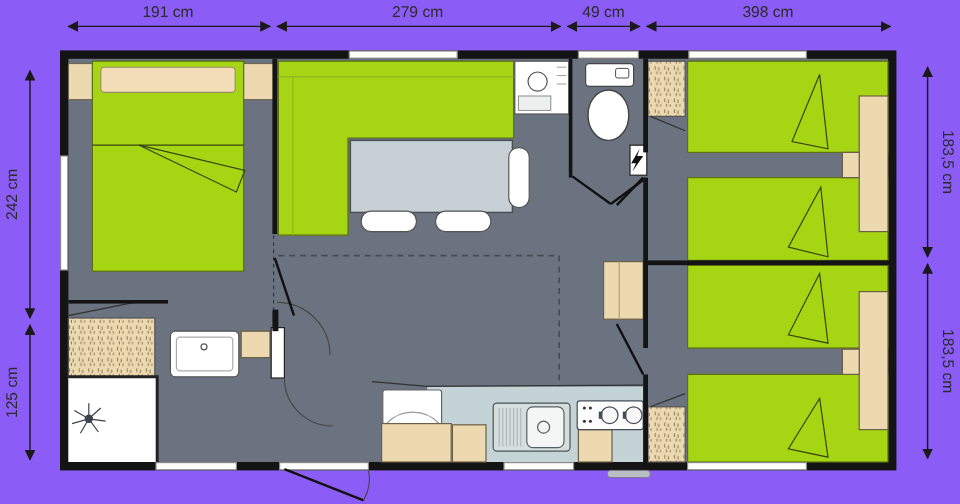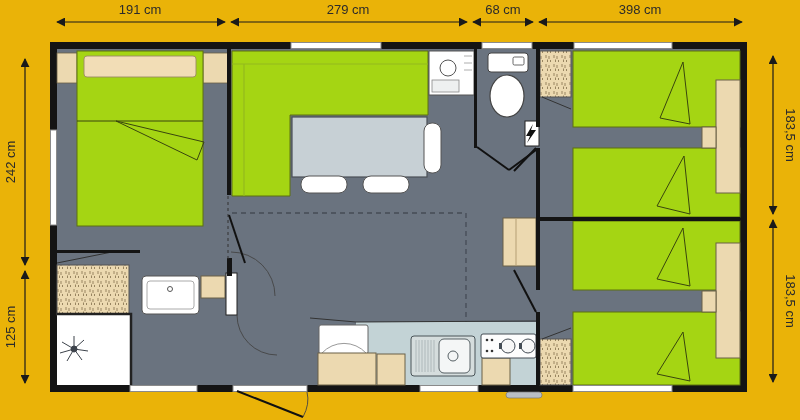--- a/index.html
+++ b/index.html
@@ -1,16 +1,16 @@
 <!DOCTYPE html>
 <html style="--c-green: #a5d513; --c-floor: #6a737f; --c-beige: #ecd9b0; --c-pillow: #f2ddb6; --c-counter: #c3d3d6; --c-steel: #d5dddd; --c-table: #c7d0d5; --c-wall: #141414; --c-white: #ffffff;"><head>
 <meta charset="utf-8">
 <style>
   html,body{margin:0;padding:0;background:#ffffff;}
-  #stage{position:relative;width:800px;height:420px;background:#eab308;overflow:hidden;
+  #stage{position:relative;width:800px;height:420px;background:#8b5cf6;overflow:hidden;
          font-family:"Liberation Sans", sans-serif;}
   #plan-svg{position:absolute;left:0;top:0;}
   .dim-label{position:absolute;font-size:13px;color:#2b2b2b;white-space:nowrap;
              transform:translate(-50%,0);}
   .dim-label.vleft{transform:translate(-50%,-50%) rotate(-90deg);}
   .dim-label.vright{transform:translate(-50%,-50%) rotate(90deg);}
 </style>
 </head>
 <body>
 
@@ -182,19 +182,19 @@
       <rect x="420" y="385.5" width="58" height="6"></rect>
       <rect x="573" y="385.5" width="99" height="6"></rect>
     </g>
     <line x1="237" y1="391" x2="303" y2="417" stroke="#111" stroke-width="2"></line>
     <path d="M303,417 Q310,404 307,392" fill="none" stroke="#444" stroke-width="0.9"></path>
     <rect x="506" y="392" width="36" height="6" rx="3" fill="#b9bec4" stroke="#777" stroke-width="0.7"></rect>
   </svg>
 
   <div class="dim-label" style="left:140px;top:2px;">191 cm</div>
   <div class="dim-label" style="left:348px;top:2px;">279 cm</div>
-  <div class="dim-label" style="left:503px;top:2px;">68 cm</div>
+  <div class="dim-label" style="left:503px;top:2px;">49 cm</div>
   <div class="dim-label" style="left:640px;top:2px;">398 cm</div>
   <div class="dim-label vleft" style="left:10px;top:162px;">242 cm</div>
   <div class="dim-label vleft" style="left:10px;top:327px;">125 cm</div>
   <div class="dim-label vright" style="left:790px;top:135px;">183,5 cm</div>
   <div class="dim-label vright" style="left:790px;top:301px;">183,5 cm</div>
 </div>
 
 </body></html>

